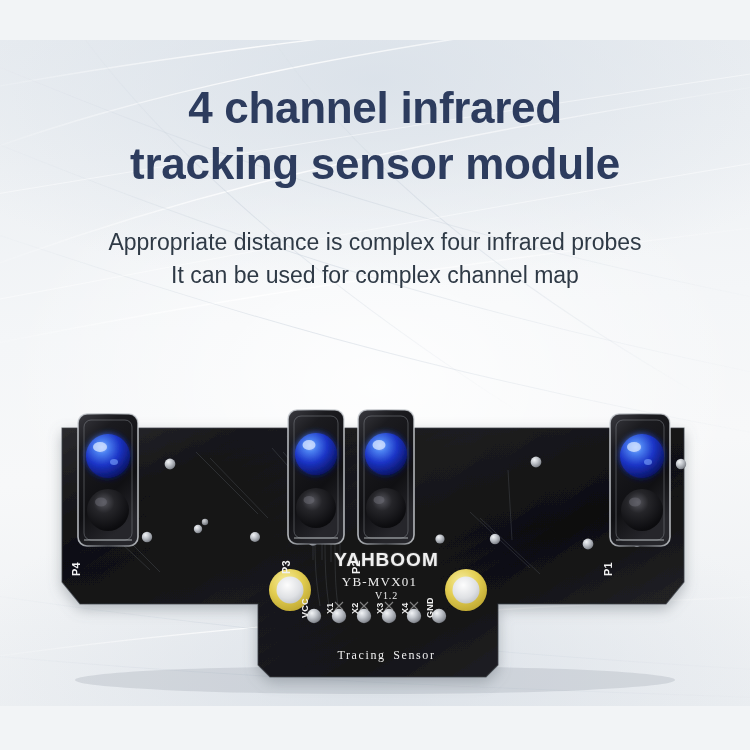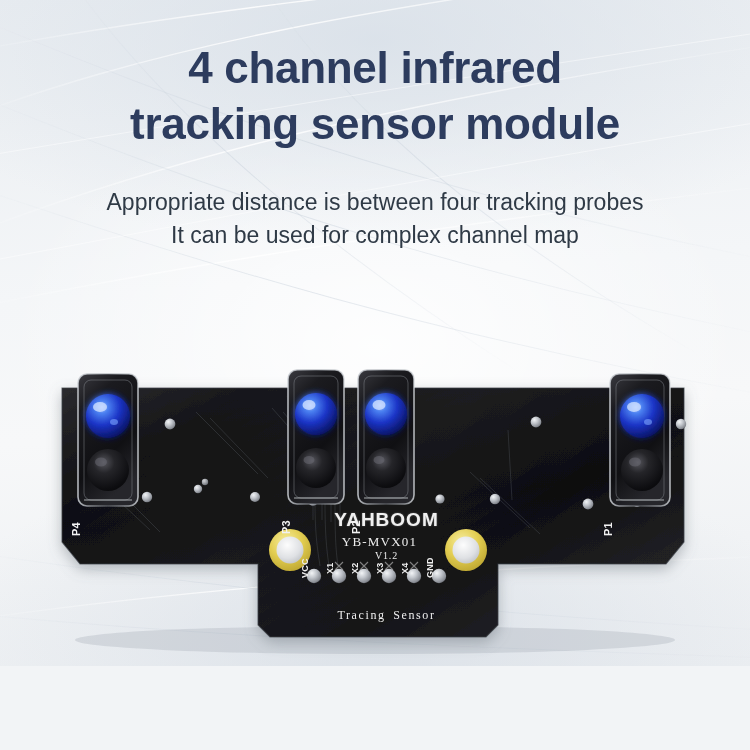--- a/index.html
+++ b/index.html
@@ -13,20 +13,21 @@
 
   
   #page {
     position: absolute;
     inset: 0;
     width: 750px;
     height: 666px;
     overflow: hidden;
     background:
       linear-gradient(176deg, #e9edf1 0%, #eef1f4 18%, #f4f6f8 42%, #f7f8f9 62%, #f1f3f5 82%, #eceff2 100%);
+    margin-top: 40px;
   }
   .bg-wash {
     position: absolute; inset: 0;
     background:
       radial-gradient(ellipse 700px 300px at 50% 6%, rgba(214,222,231,0.75) 0%, rgba(214,222,231,0) 70%),
       radial-gradient(ellipse 620px 260px at 50% 96%, rgba(206,214,224,0.55) 0%, rgba(206,214,224,0) 72%),
       radial-gradient(ellipse 500px 340px at 50% 52%, rgba(255,255,255,0.85) 0%, rgba(255,255,255,0) 75%);
     pointer-events: none;
   }
   
@@ -182,21 +183,21 @@
       </g>
     </svg>
   </div>
 
   <h1 class="headline">
     <span class="l1">4 channel infrared</span>
     <span class="l2">tracking sensor module</span>
   </h1>
 
   <p class="subhead">
-    <span class="s1">Appropriate distance is between four tracking probes</span>
+    <span class="s1">Appropriate distance is complex four infrared probes</span>
     <span class="s2">It can be used for complex channel map</span>
   </p>
 
   <div class="product">
     <svg viewBox="0 0 750 330">
       <defs>
         <linearGradient id="pcbFill" x1="0" y1="0" x2="0.25" y2="1">
           <stop offset="0" stop-color="#16161a"></stop>
           <stop offset="0.22" stop-color="#0f0f12"></stop>
           <stop offset="0.55" stop-color="#0a0a0c"></stop>

